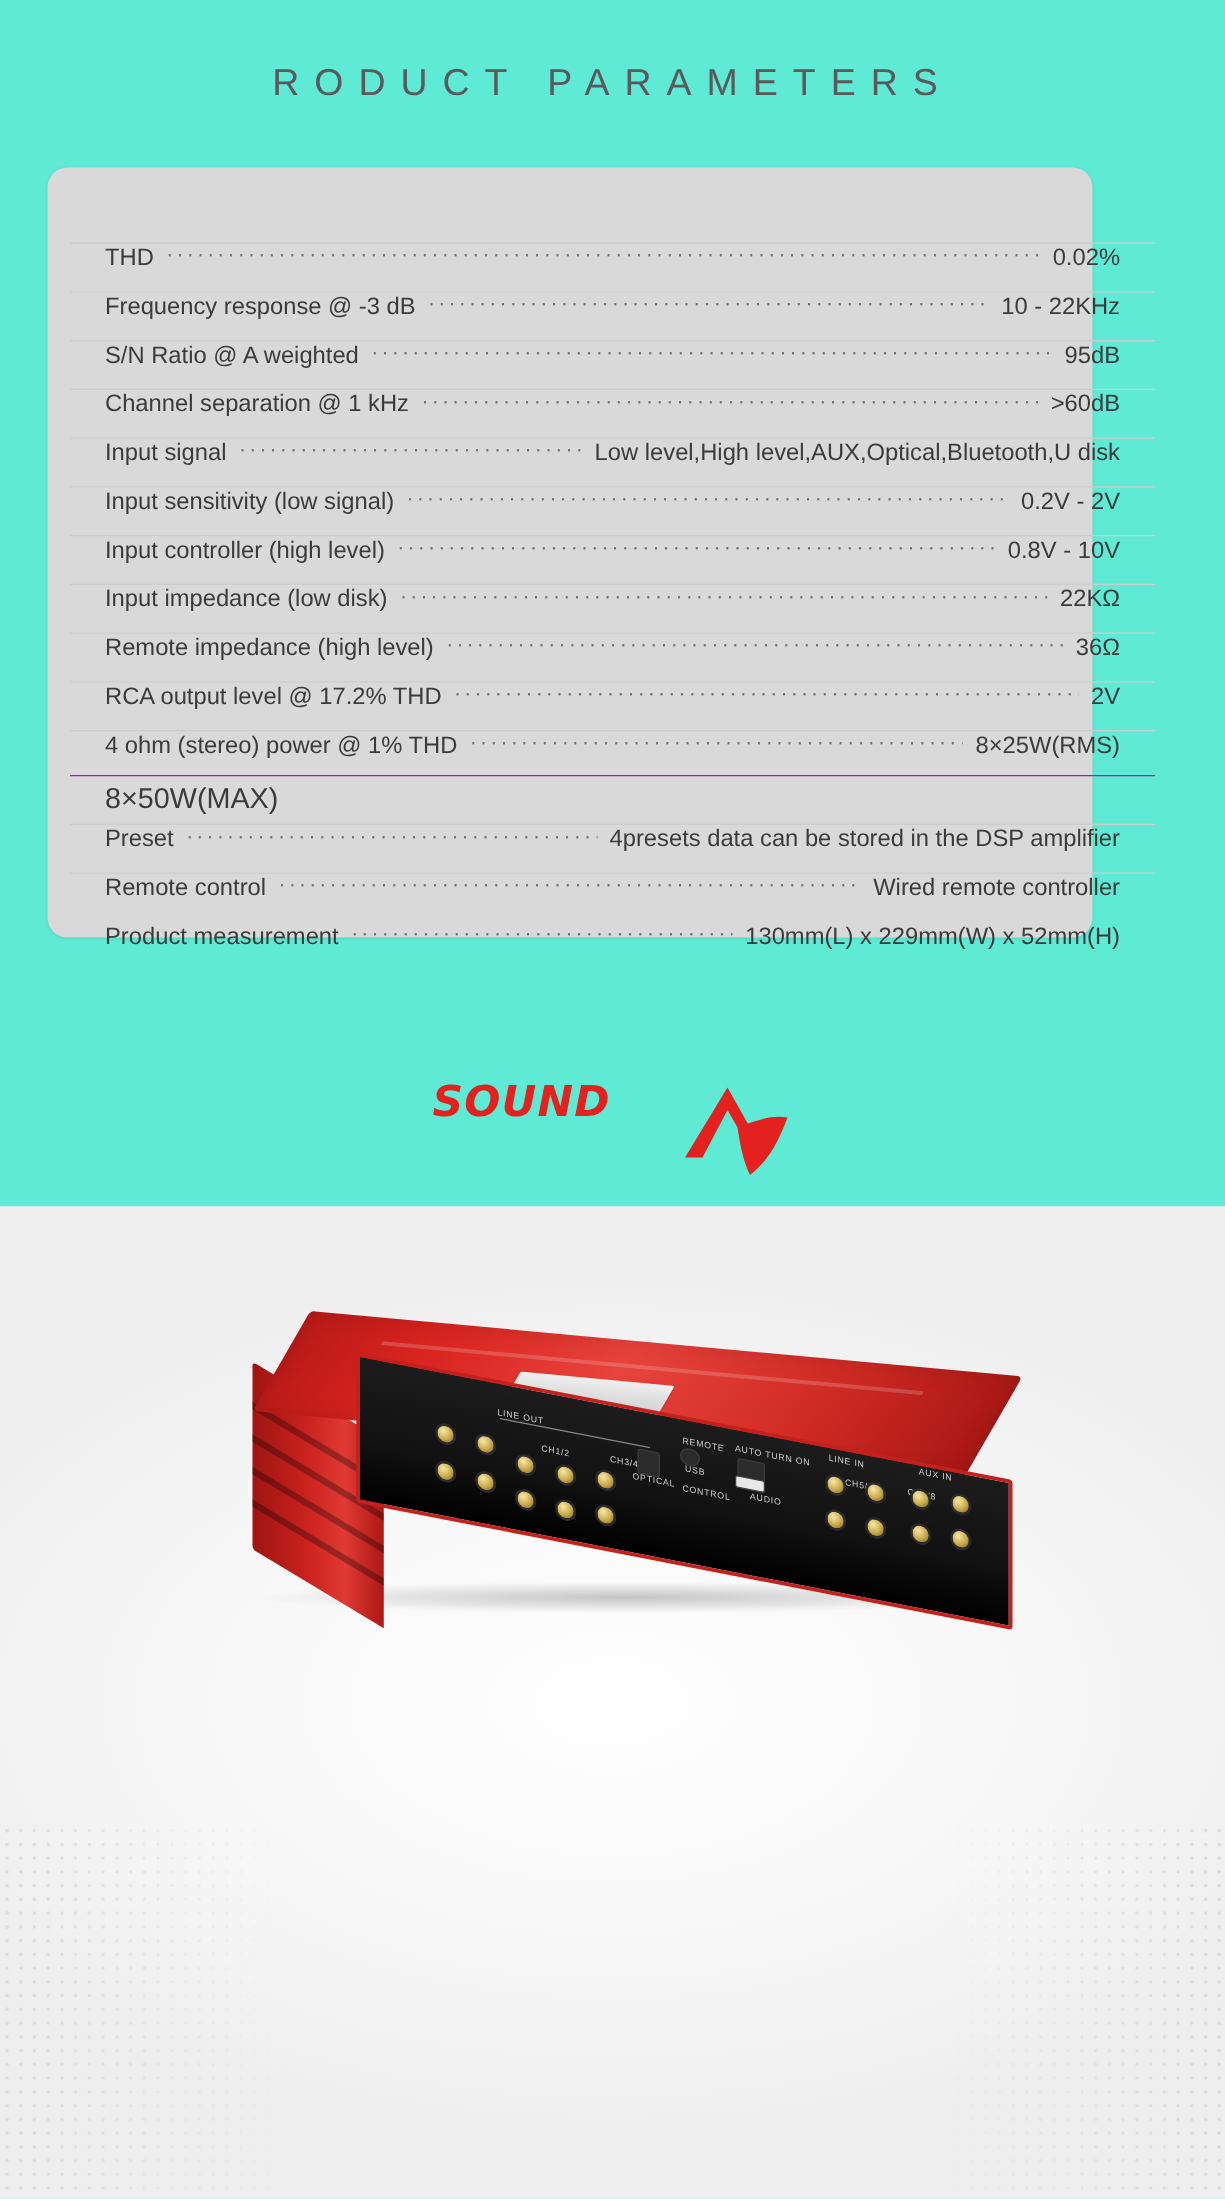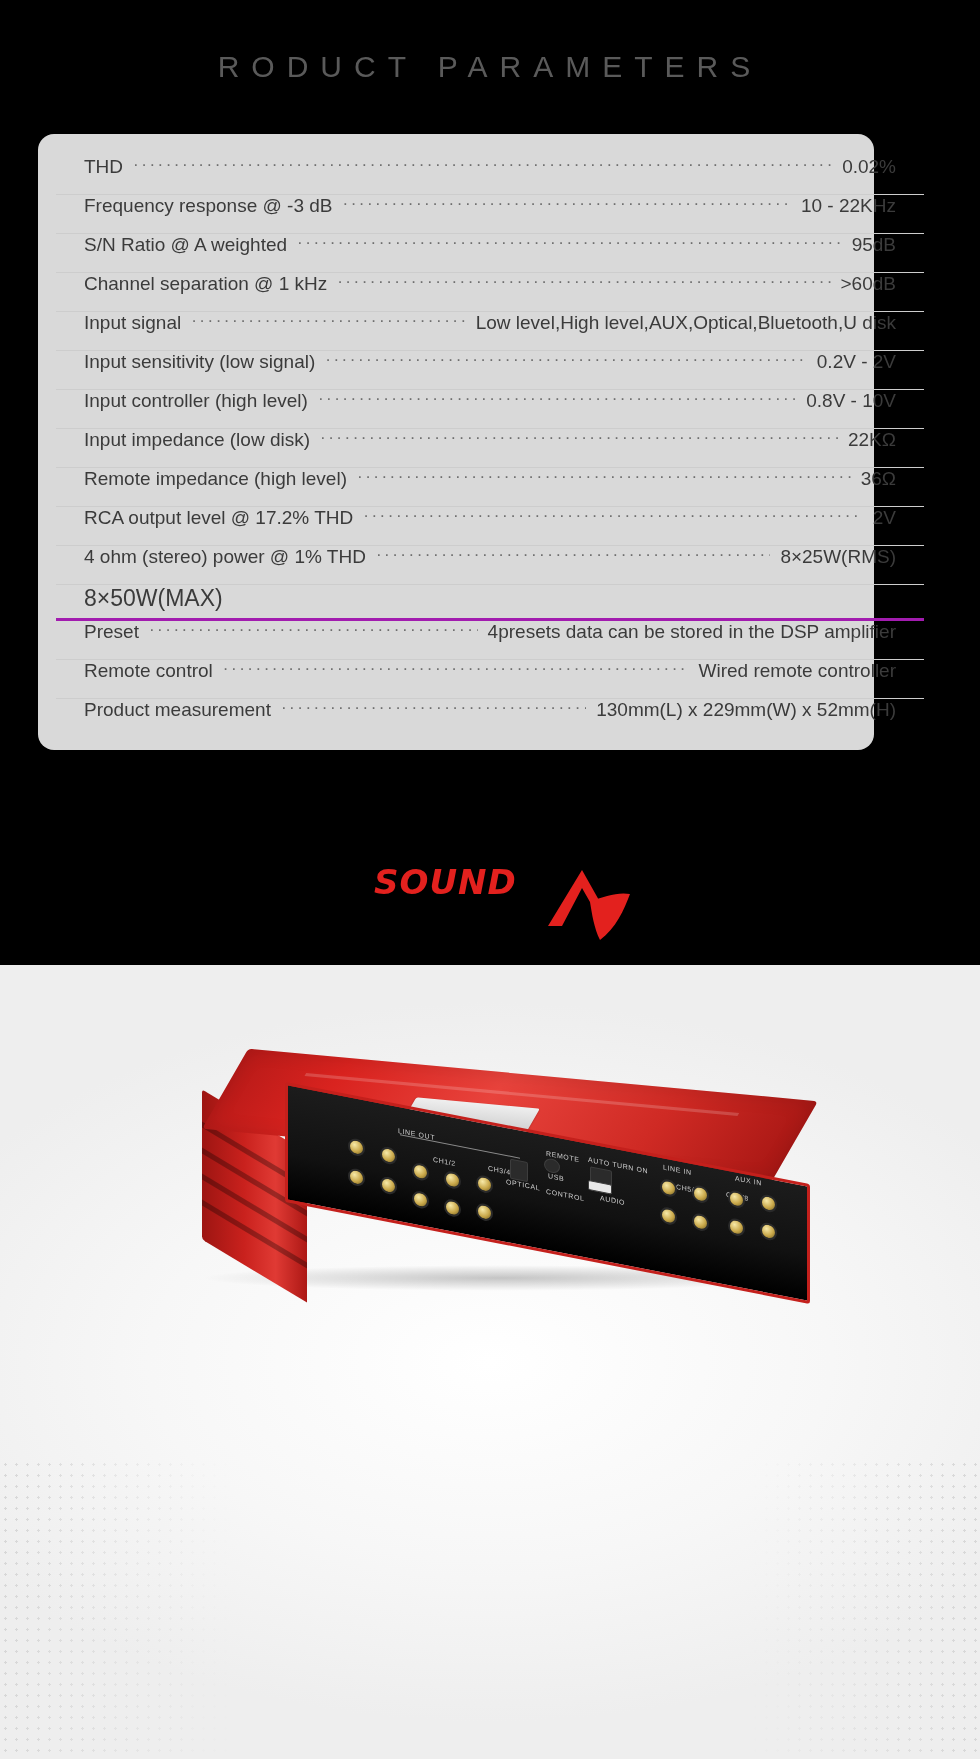--- a/index.html
+++ b/index.html
@@ -7,21 +7,21 @@
     width: 980px;
     height: 1759px;
     background: #ffffff;
     font-family: "Liberation Sans", sans-serif;
     overflow: hidden;
   }
   .page {
     position: relative;
     width: 980px;
     height: 1759px;
-    background: #000000;
+    background: #5eead4;
   }
 
   
   .title {
     text-align: center;
     padding-top: 50px;
     font-size: 30px;
     letter-spacing: 12px;
     color: #5a5a5a;
     font-weight: 400;
@@ -65,27 +65,28 @@
     letter-spacing: 2.5px;
     line-height: 1;
     position: relative;
     top: -3px;
     white-space: nowrap;
   }
   .spec-value {
     flex: 0 0 auto;
     text-align: right;
     color: #3b3b3b;
+    margin-top: 40px;
   }
   .spec-row-sub {
     display: flex;
     justify-content: flex-start;
     height: 36px;
     padding: 0 28px;
-    border-bottom: 3px solid #a21caf;
+    border-bottom: 1px solid #a21caf;
     font-size: 23px;
     color: #3b3b3b;
     align-items: baseline;
   }
 
   
   .logo-wrap {
     position: absolute;
     left: 0;
     top: 862px;
@@ -101,21 +102,20 @@
   .logo-text {
     font-family: "DejaVu Sans", sans-serif;
     font-weight: bold;
     font-style: italic;
     font-size: 34px;
     letter-spacing: 1px;
     color: #e3211e;
     line-height: 41px;
     text-align: left;
     padding-left: 6px;
-    margin-left: 28px;
   }
   .logo-mark {
     position: absolute;
     right: 6px;
     top: 4px;
     width: 96px;
     height: 78px;
   }
 
   

